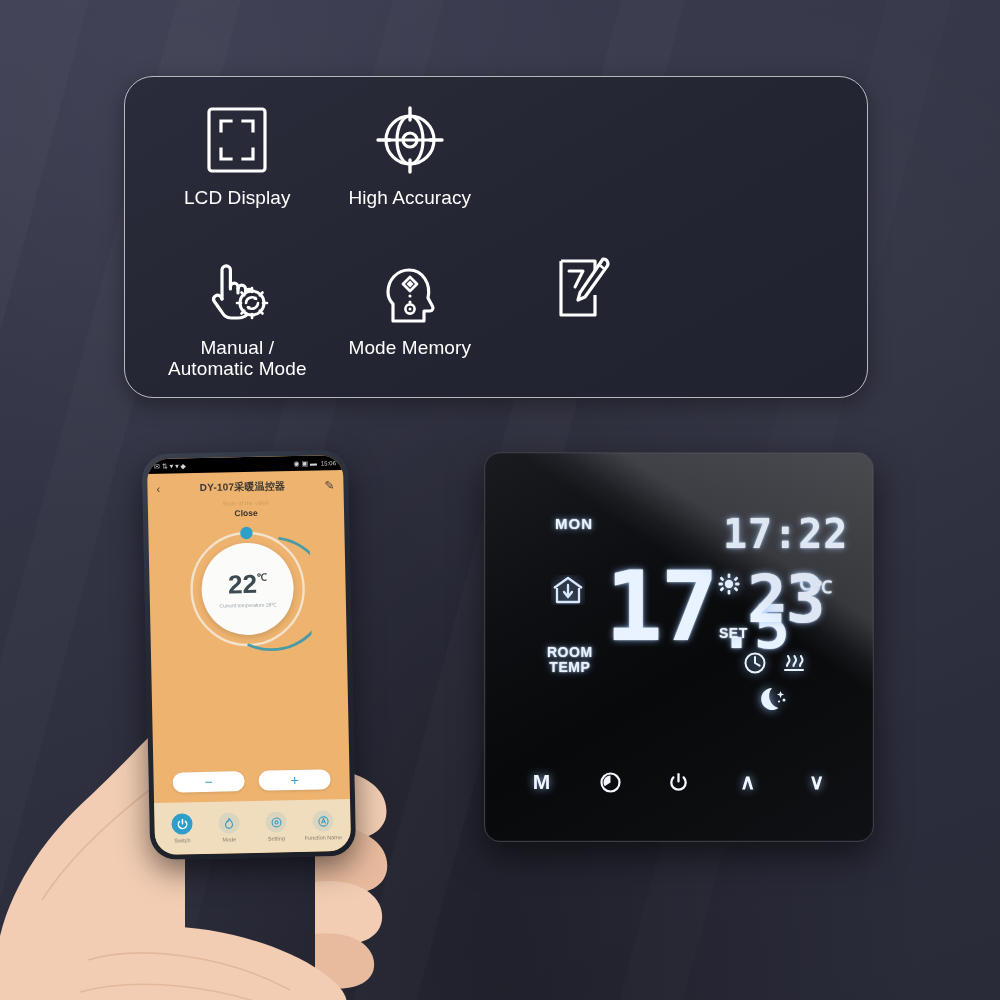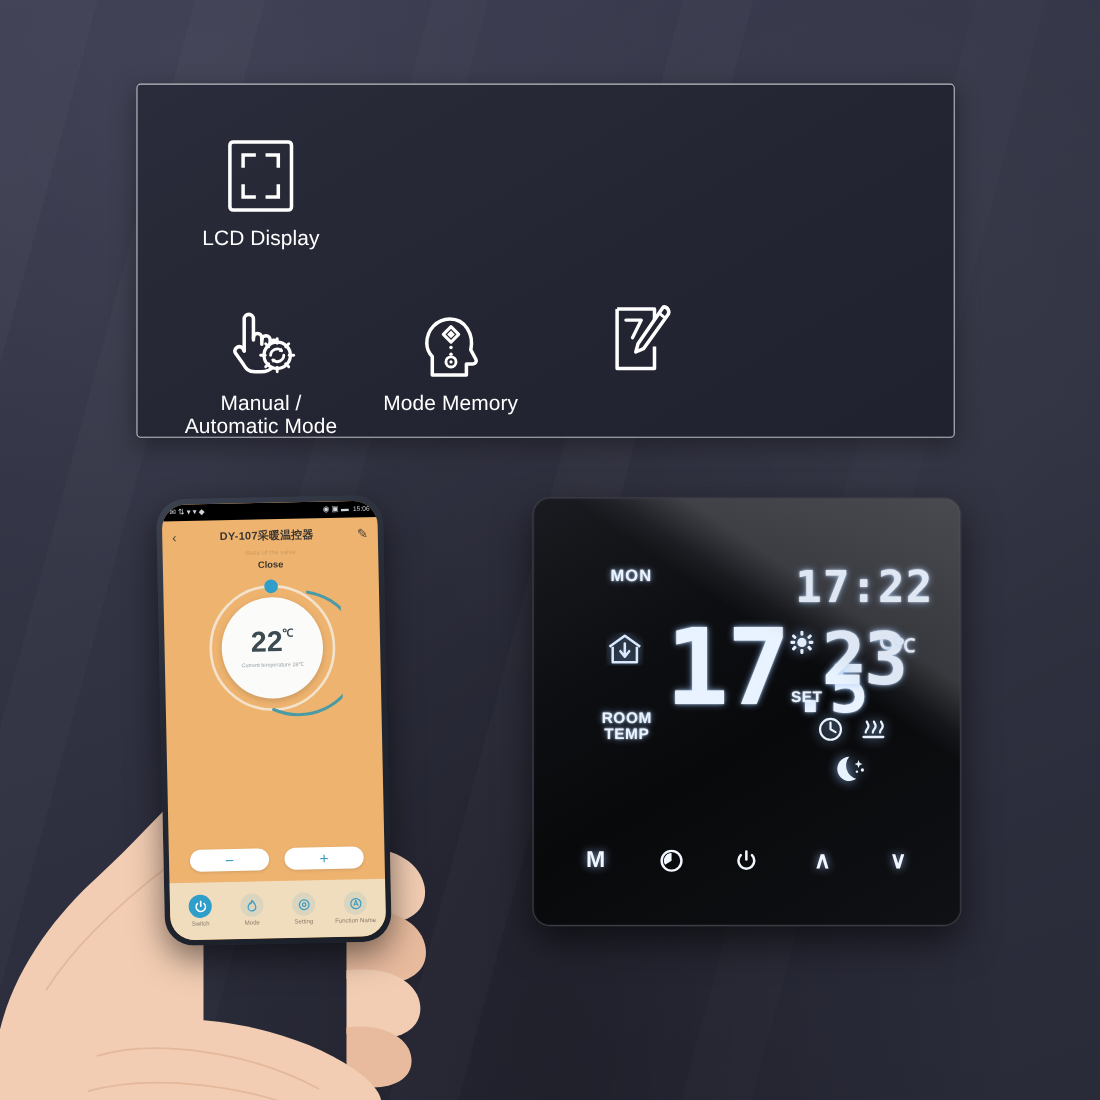--- a/index.html
+++ b/index.html
@@ -25,23 +25,23 @@
                                rgba(255,255,255,0.018) 14% 19%, rgba(0,0,0,0) 19% 31%,
                                rgba(255,255,255,0.015) 31% 35%, rgba(0,0,0,0) 35% 49%,
                                rgba(255,255,255,0.020) 49% 54%, rgba(0,0,0,0) 54% 70%,
                                rgba(255,255,255,0.012) 70% 75%, rgba(0,0,0,0) 75% 100%);
   }
 
   
   #feature-panel {
     position:absolute; left:124px; top:76px; width:744px; height:322px;
     background:linear-gradient(150deg,#2b2c3b 0%,#242532 55%,#212230 100%);
-    border:1.5px solid #b8b9bf; border-radius:4px;
+    border:1.5px solid #b8b9bf; border-radius:29px;
     box-shadow:0 6px 22px rgba(0,0,0,0.35);
-    padding:32px 26px 16px 26px;
+    padding:12px 26px 16px 26px;
   }
   .feat-row { display:flex; }
   .feat-row.r1 { height:150px; }
   .feat-row.r2 { height:150px; }
   .feat {
     display:flex; flex-direction:column; align-items:center; justify-content:flex-start;
     padding-top:10px;
   }
   .feat-icon { height:82px; display:flex; align-items:center; justify-content:center; }
   .feat-icon svg { display:block; }
@@ -177,20 +177,32 @@
           <path d="M17 17 h10 M17 17 v10" fill="none" stroke="#fff" stroke-width="3.2" stroke-linecap="square"></path>
           <path d="M49 17 h-10 M49 17 v10" fill="none" stroke="#fff" stroke-width="3.2" stroke-linecap="square"></path>
           <path d="M17 55 h10 M17 55 v-10" fill="none" stroke="#fff" stroke-width="3.2" stroke-linecap="square"></path>
           <path d="M49 55 h-10 M49 55 v-10" fill="none" stroke="#fff" stroke-width="3.2" stroke-linecap="square"></path>
         </svg>
       </div>
       <div class="feat-label">LCD Display</div>
     </div>
 
 
+    <div class="feat" style="width:25%;">
+      <div class="feat-icon">
+        <svg width="70" height="72" viewBox="0 0 70 72">
+          <circle cx="35" cy="36" r="24" fill="none" stroke="#fff" stroke-width="3.2"></circle>
+          <ellipse cx="35" cy="36" rx="13" ry="24" fill="none" stroke="#fff" stroke-width="3.2"></ellipse>
+          <circle cx="35" cy="36" r="7" fill="none" stroke="#fff" stroke-width="3.2"></circle>
+          <path d="M35 4 v12 M35 56 v12 M3 36 h12 M55 36 h12" fill="none" stroke="#fff" stroke-width="3.4" stroke-linecap="round"></path>
+          <path d="M11 36 h48" fill="none" stroke="#fff" stroke-width="3.2"></path>
+        </svg>
+      </div>
+      <div class="feat-label">High Accuracy</div>
+    </div>
 
 
   </div>
 
   <div class="feat-row r2">
 
     <div class="feat" style="width:25%;">
       <div class="feat-icon">
         <svg width="74" height="74" viewBox="0 0 74 74">
           <path d="M22 46 V17 a4.2 4.2 0 0 1 8.4 0 V36" fill="none" stroke="#fff" stroke-width="3.2" stroke-linecap="round"></path>

